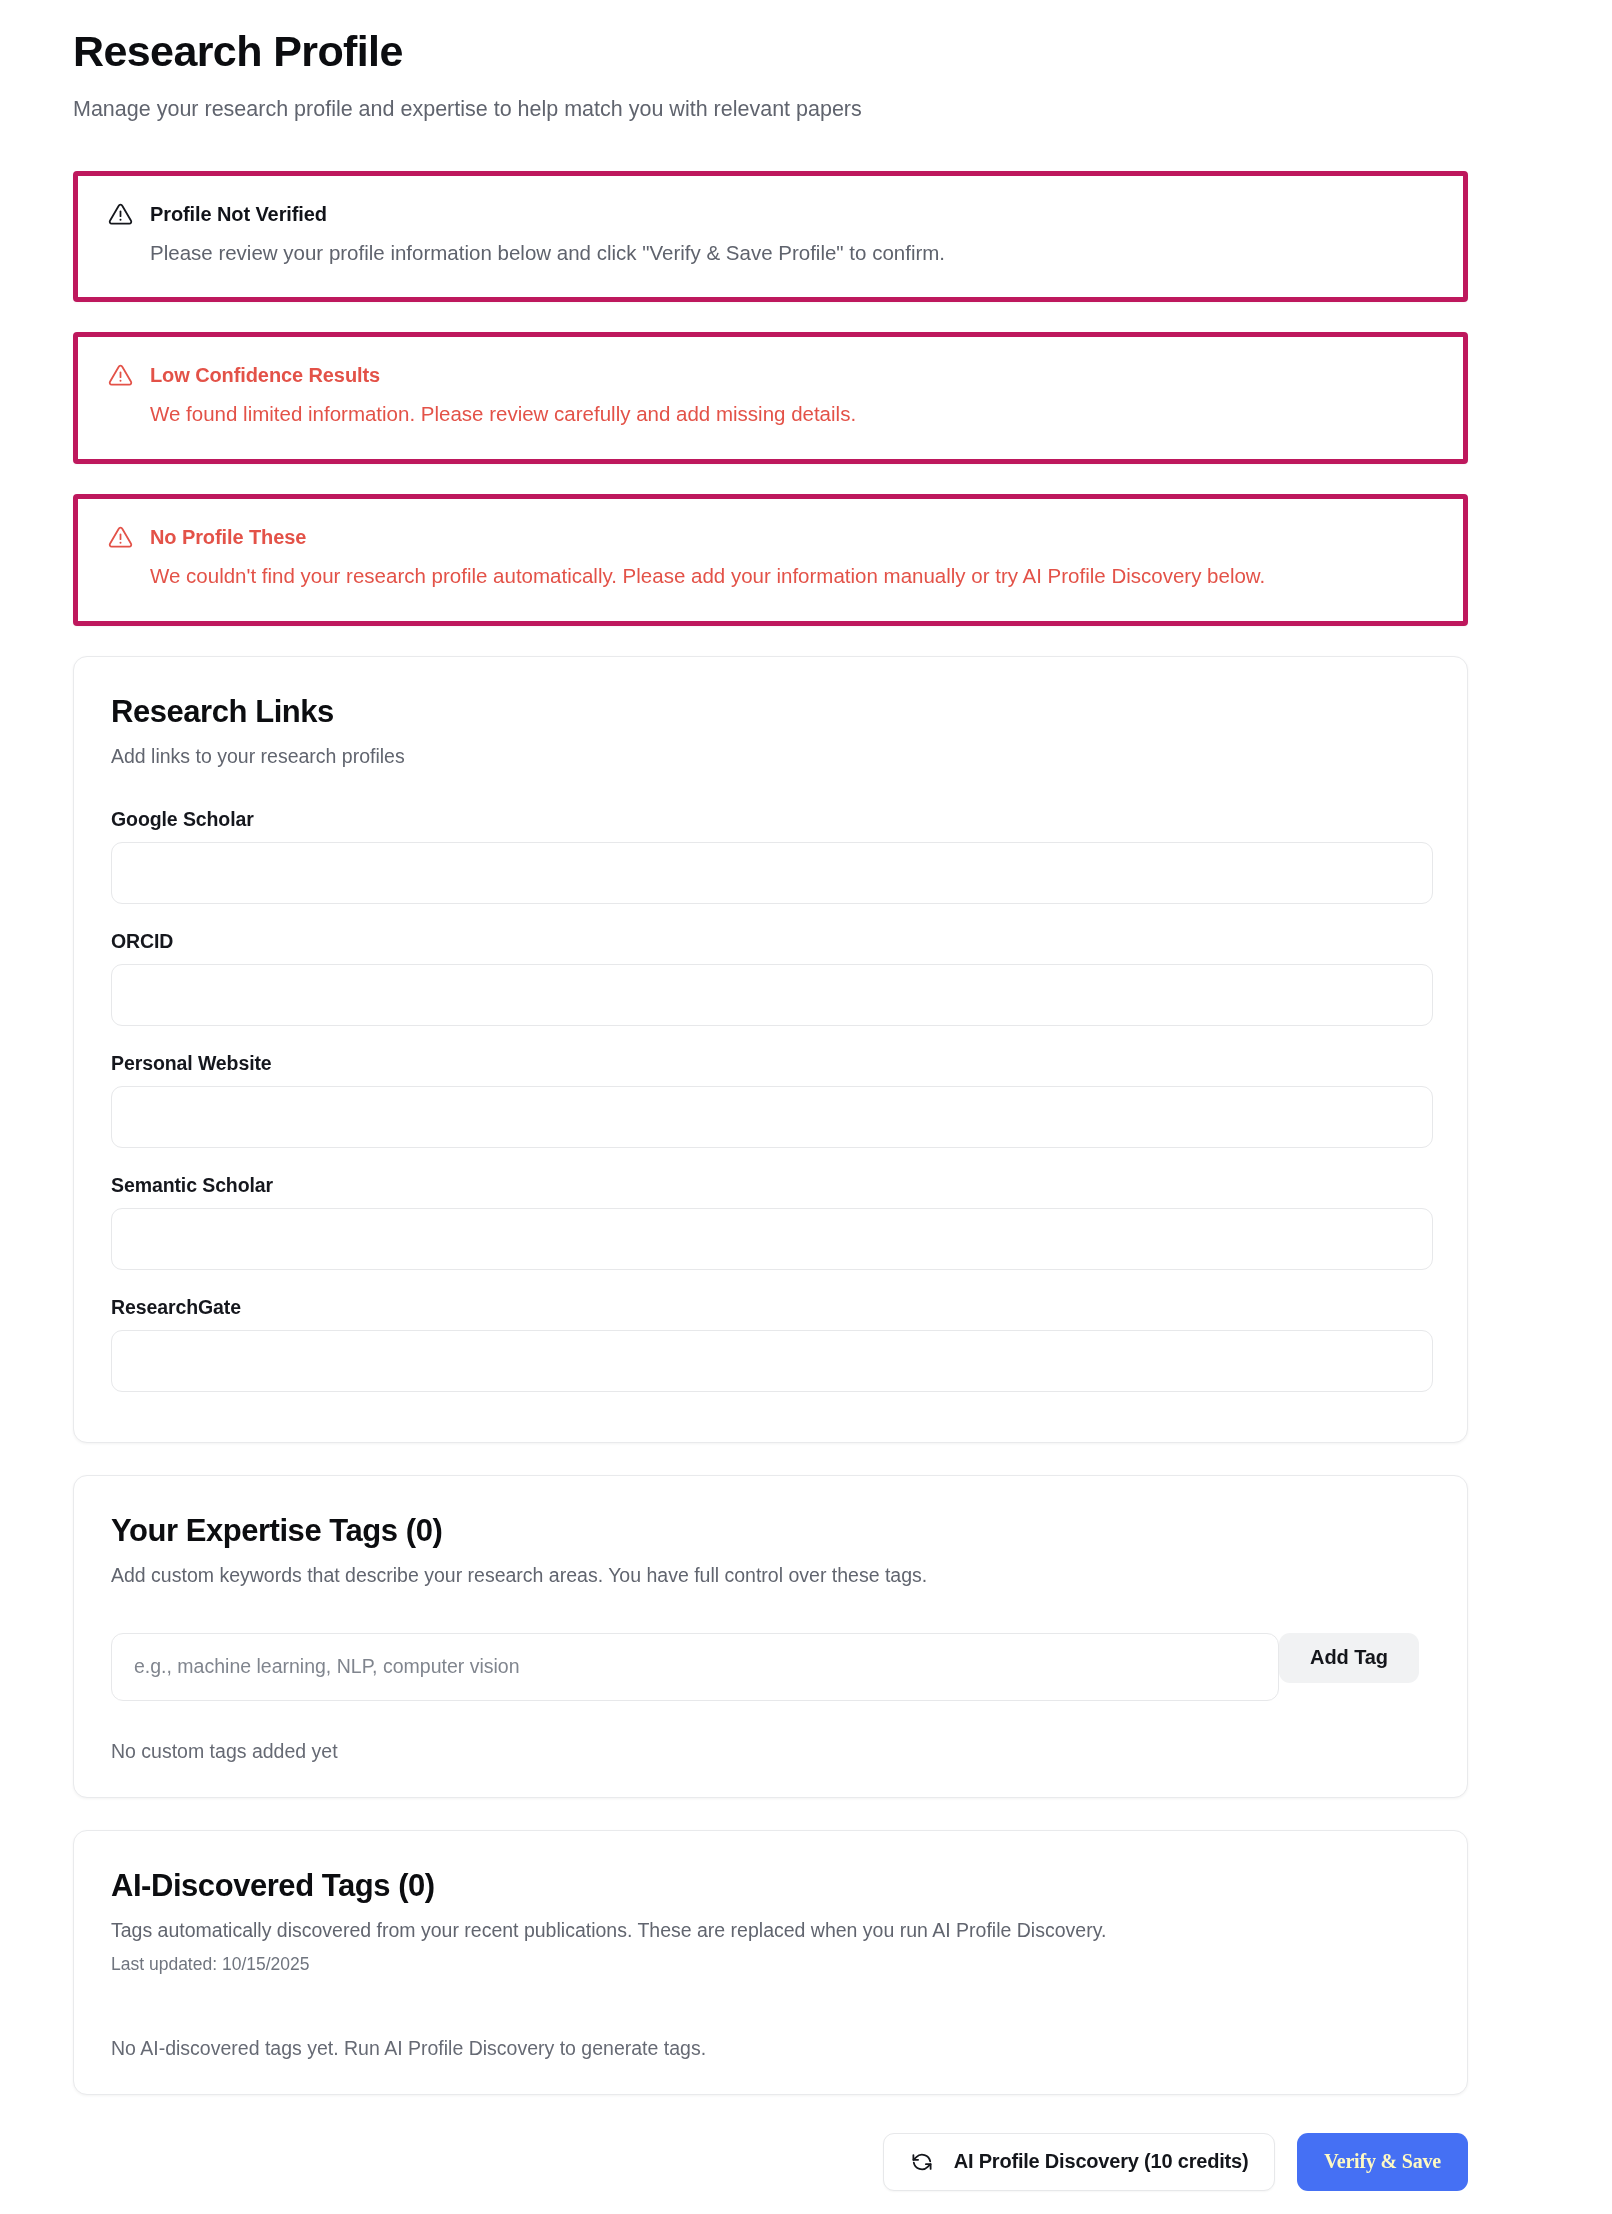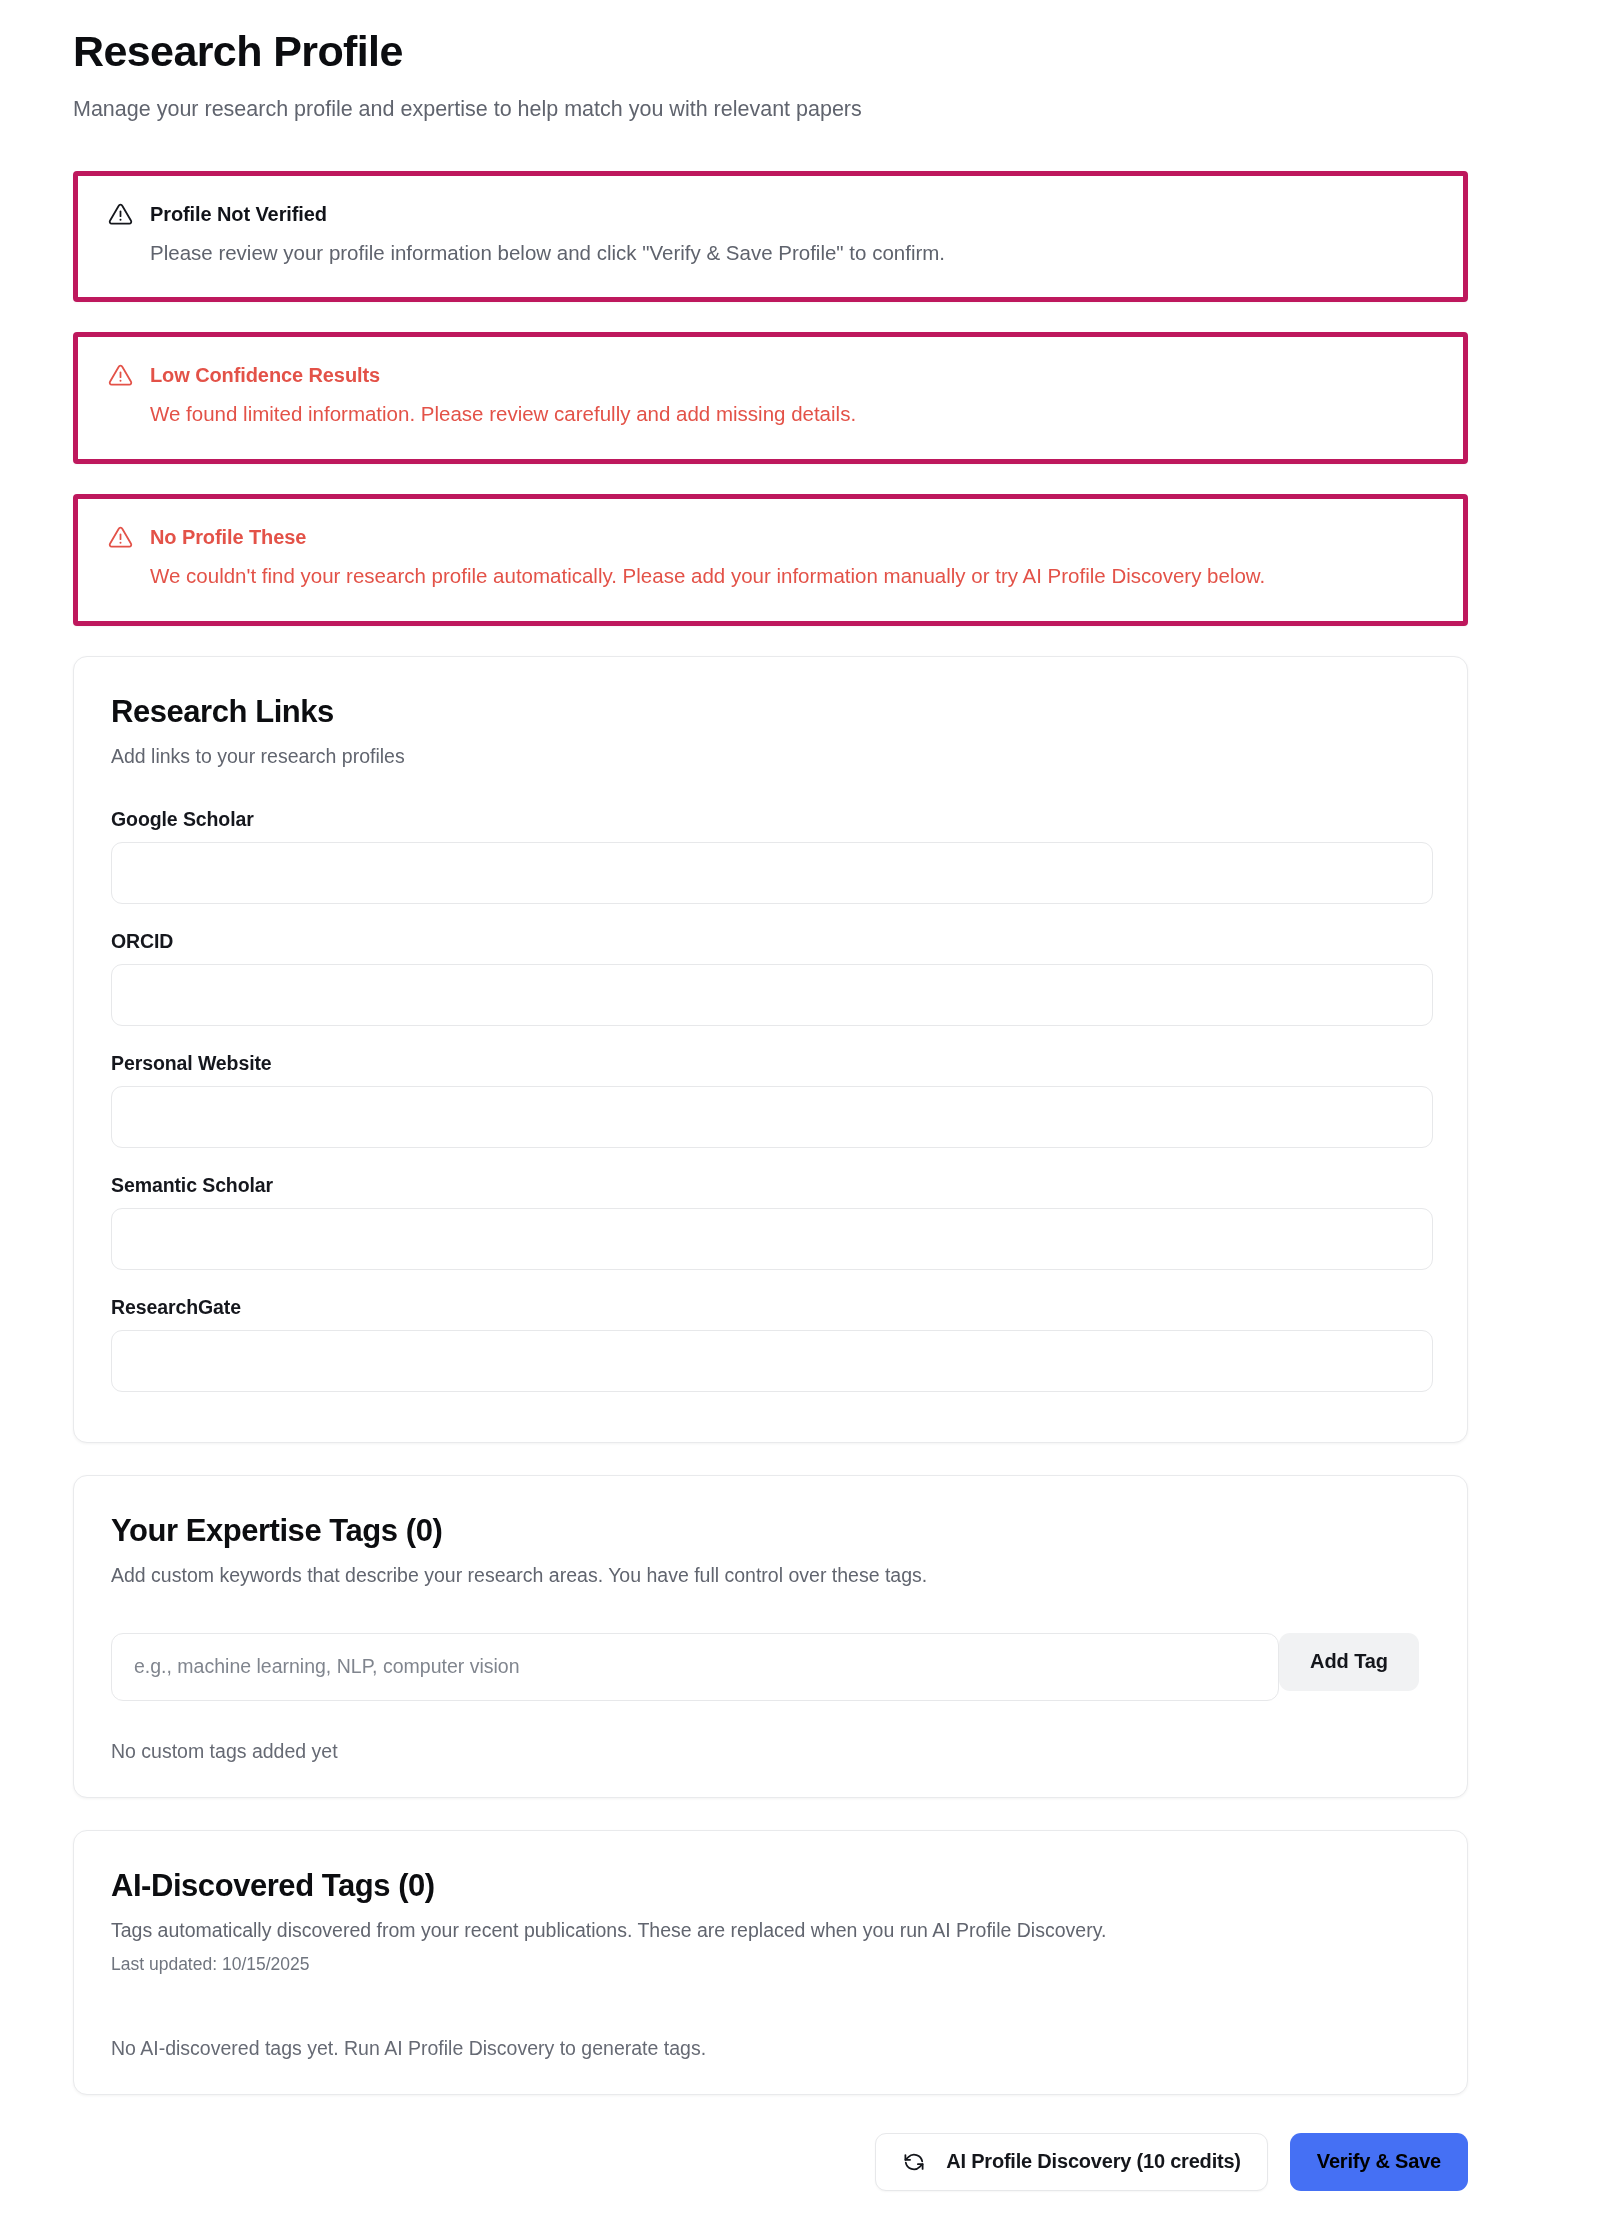--- a/index.html
+++ b/index.html
@@ -146,21 +146,21 @@
     border-radius: 12px;
     background: #fff;
     padding: 0 22px;
     font-family: "Liberation Sans", sans-serif;
     font-size: 19.5px;
     color: #15171d;
   }
   .tag-input::placeholder { color: #80858e; }
 
   .btn-add-tag {
-    height: 58px;
+    height: 50px;
     min-width: 140px;
     padding: 0 25px;
     border: none;
     border-radius: 11px;
     background: #f1f2f3;
     font-family: "Liberation Sans", sans-serif;
     font-size: 20px;
     font-weight: bold;
     letter-spacing: -0.1px;
     color: #14161b;
@@ -199,25 +199,25 @@
     color: #14161b;
     cursor: pointer;
     box-shadow: 0 1px 2px rgba(16,18,22,0.04);
   }
   .btn-primary {
     height: 58px;
     padding: 0 27px;
     border: none;
     border-radius: 11px;
     background: #4570f4;
-    font-family: Liberation Sans, sans-serif;
+    font-family: Liberation Serif, serif;
     font-size: 20px;
     font-weight: bold;
     letter-spacing: -0.2px;
-    color: #000000;
+    color: #fef9c3;
     cursor: pointer;
   }
   .sync-icon { width: 24px; height: 24px; display: block; flex: 0 0 24px; }
 </style>
 </head>
 <body>
 
 <div class="page">
 
   <h1 class="page-title">Research Profile</h1>

